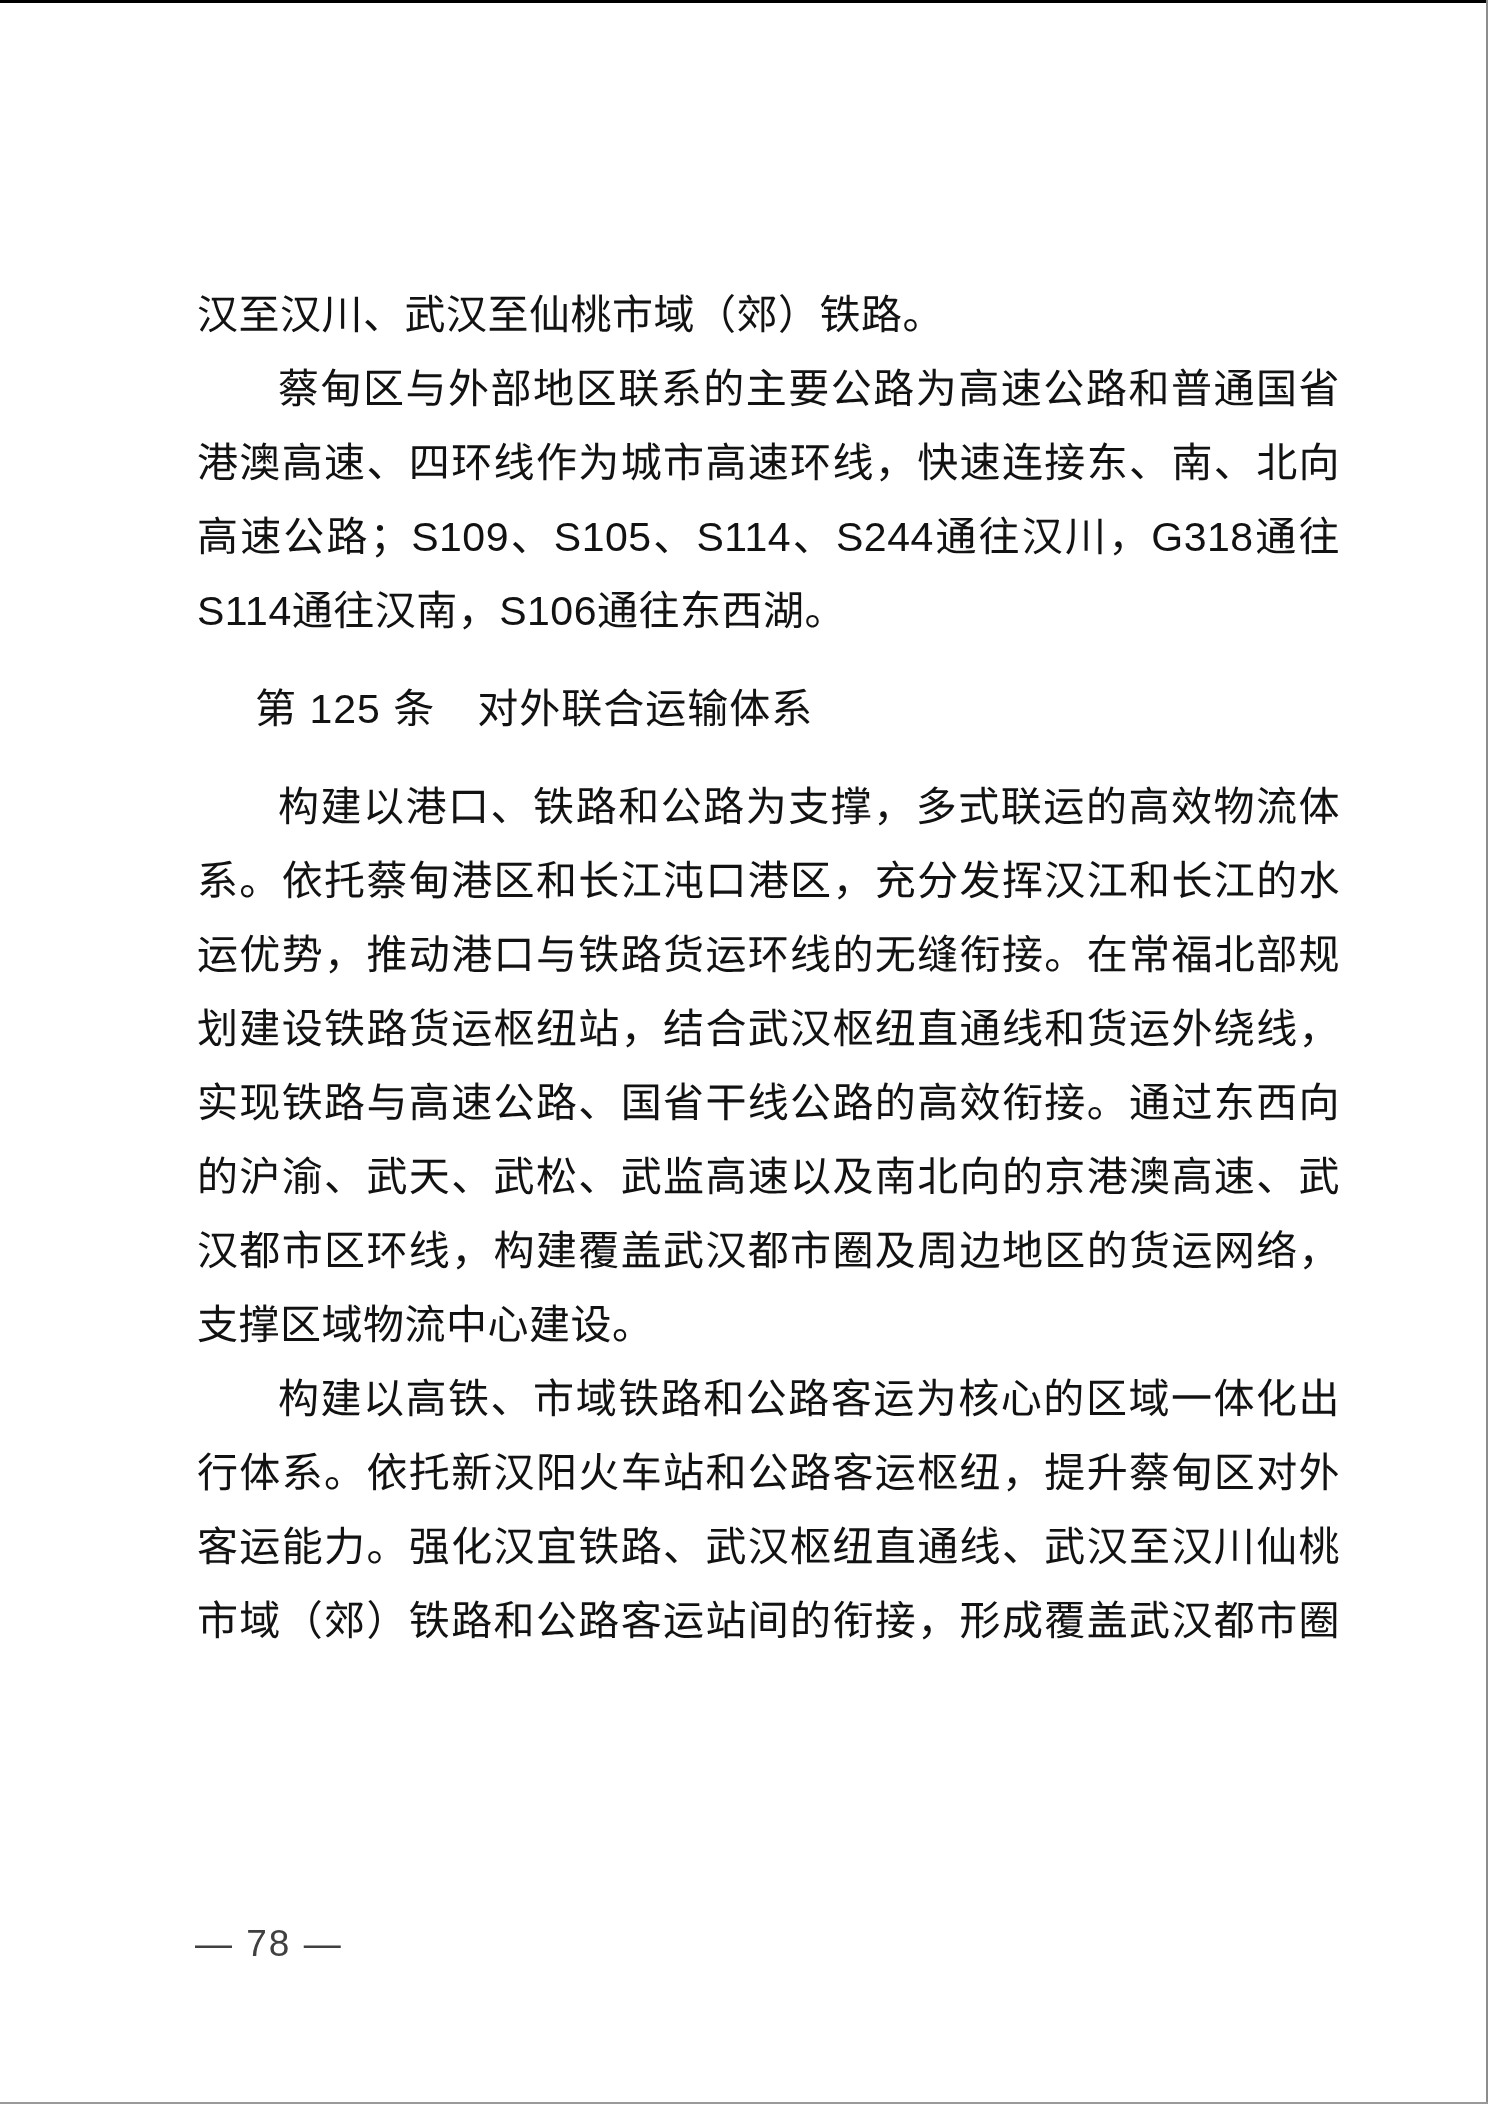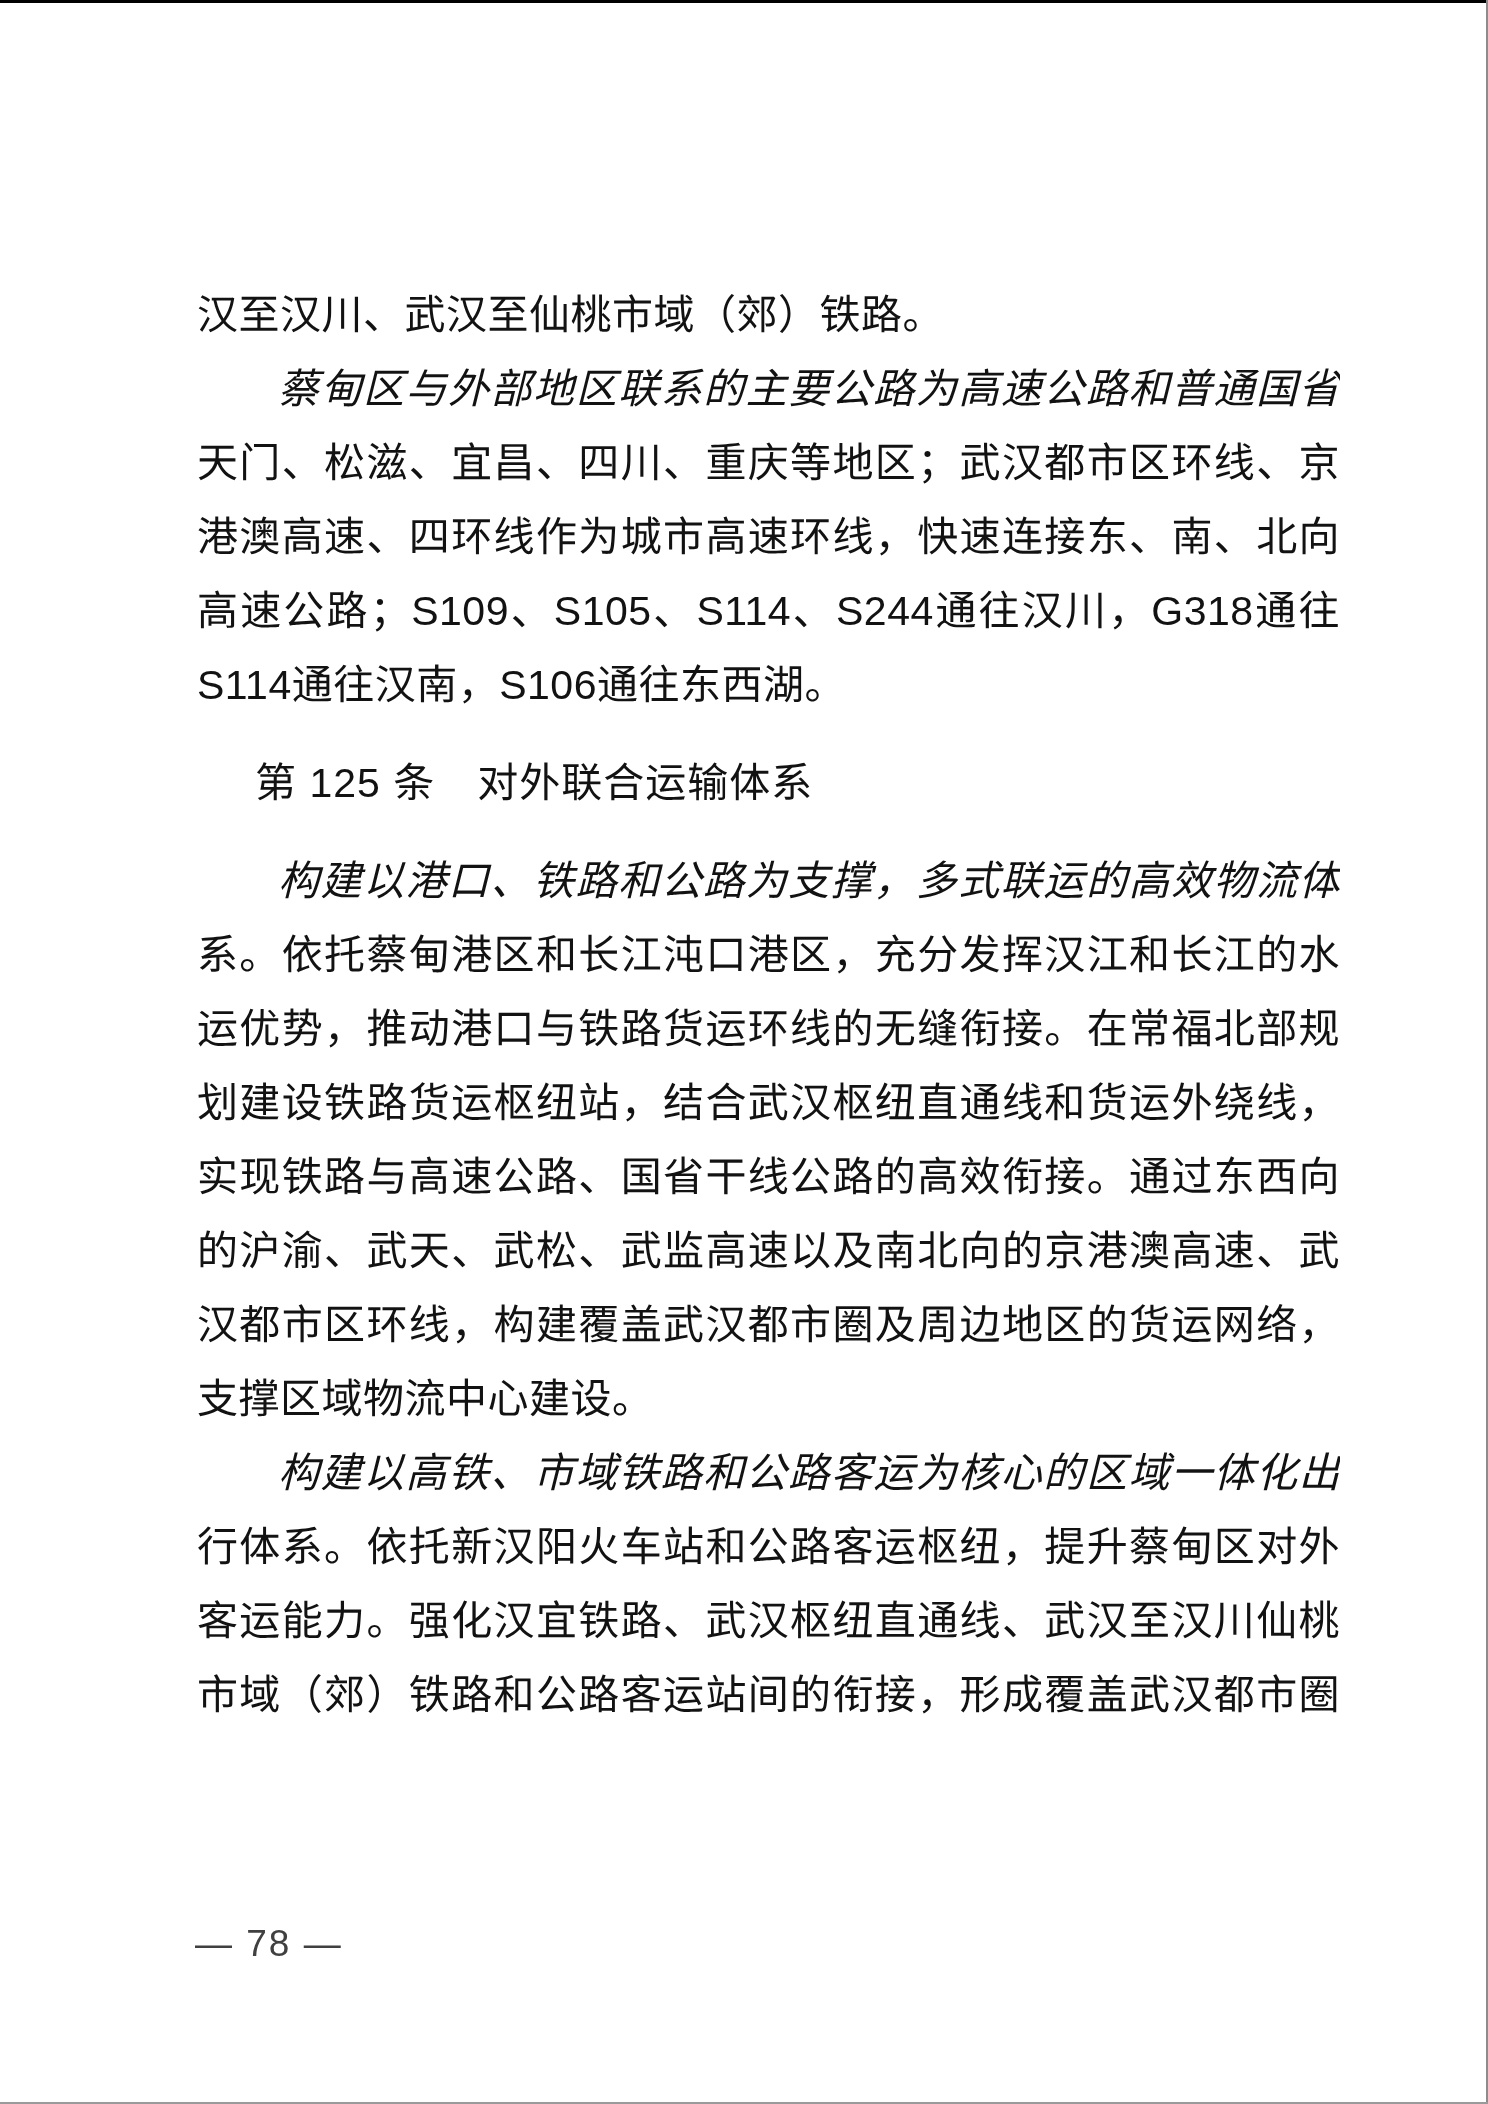--- a/index.html
+++ b/index.html
@@ -32,21 +32,21 @@
     letter-spacing: 0.5px;
     text-align: justify;
     text-align-last: justify;
     text-justify: inter-character;
     white-space: normal;
     overflow: hidden;
   }
   .line.end {
     text-align-last: left;
   }
-  .line.indent { text-indent: 81px; font-style: italic; }
+  .line.indent { text-indent: 81px; }
   .heading {
     height: 74px;
     line-height: 74px;
     font-size: 41px;
     letter-spacing: 1px;
     margin: 24px 0 24px 0;
     text-indent: 58px;
     text-align: right;
     text-align-last: left;
   }
@@ -65,21 +65,20 @@
 <div class="page">
   <div class="edge-top"></div>
   <div class="edge-right"></div>
   <div class="edge-bottom"></div>
 
   <div class="content">
 
     <div class="line end">汉至汉川、武汉至仙桃市域（郊）铁路。</div>
 
     <div class="line indent">蔡甸区与外部地区联系的主要公路为高速公路和普通国省</div>
-    <div class="line">天门、松滋、宜昌、四川、重庆等地区；武汉都市区环线、京</div>
     <div class="line">港澳高速、四环线作为城市高速环线，快速连接东、南、北向</div>
     <div class="line">高速公路；S109、S105、S114、S244通往汉川，G318通往仙桃，</div>
     <div class="line end">S114通往汉南，S106通往东西湖。</div>
 
     <div class="heading">第 125 条　对外联合运输体系</div>
 
     <div class="line indent">构建以港口、铁路和公路为支撑，多式联运的高效物流体</div>
     <div class="line">系。依托蔡甸港区和长江沌口港区，充分发挥汉江和长江的水</div>
     <div class="line">运优势，推动港口与铁路货运环线的无缝衔接。在常福北部规</div>
     <div class="line">划建设铁路货运枢纽站，结合武汉枢纽直通线和货运外绕线，</div>

